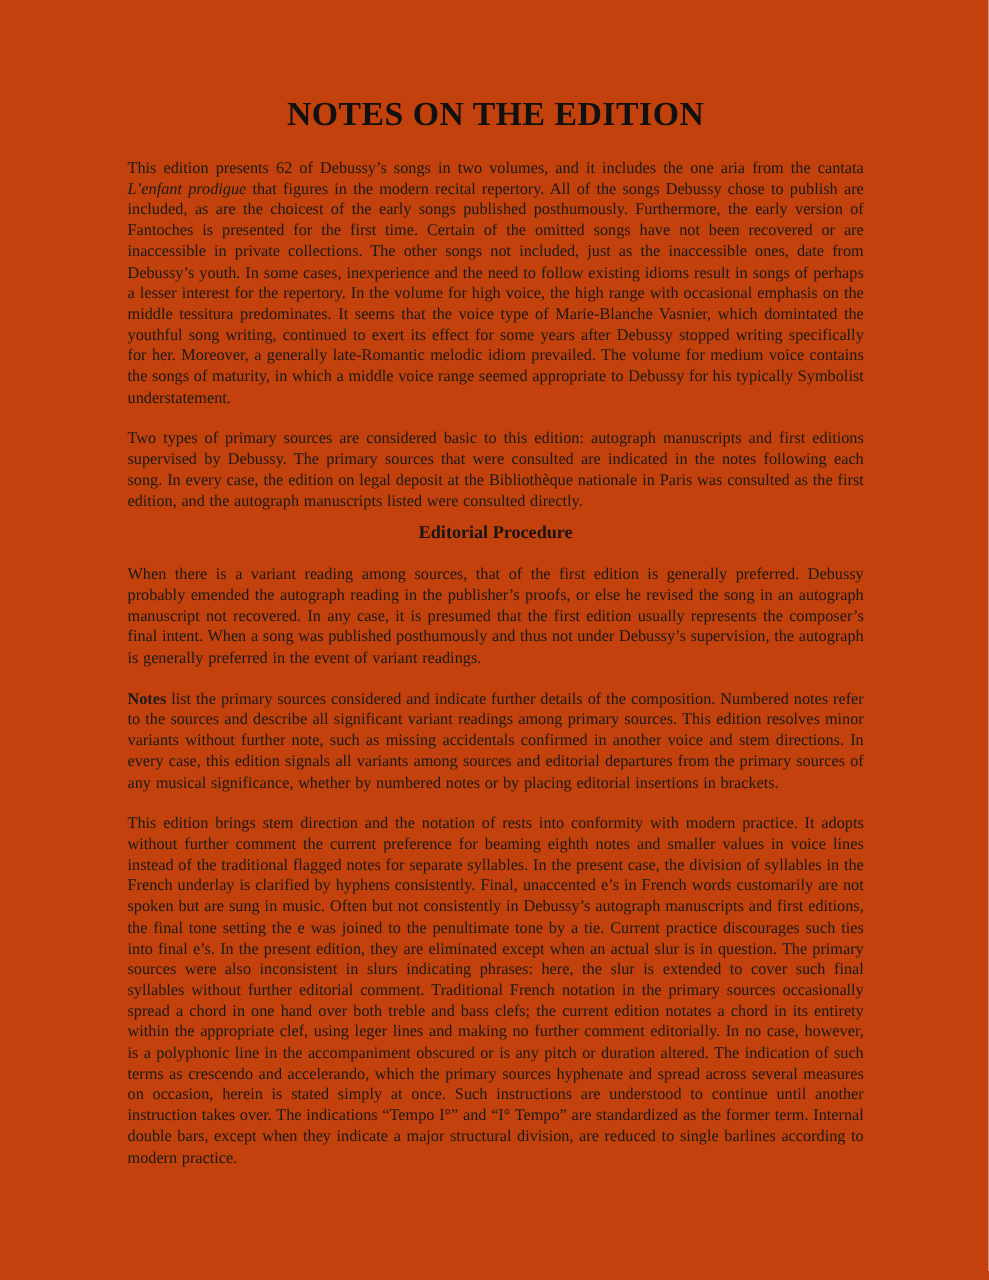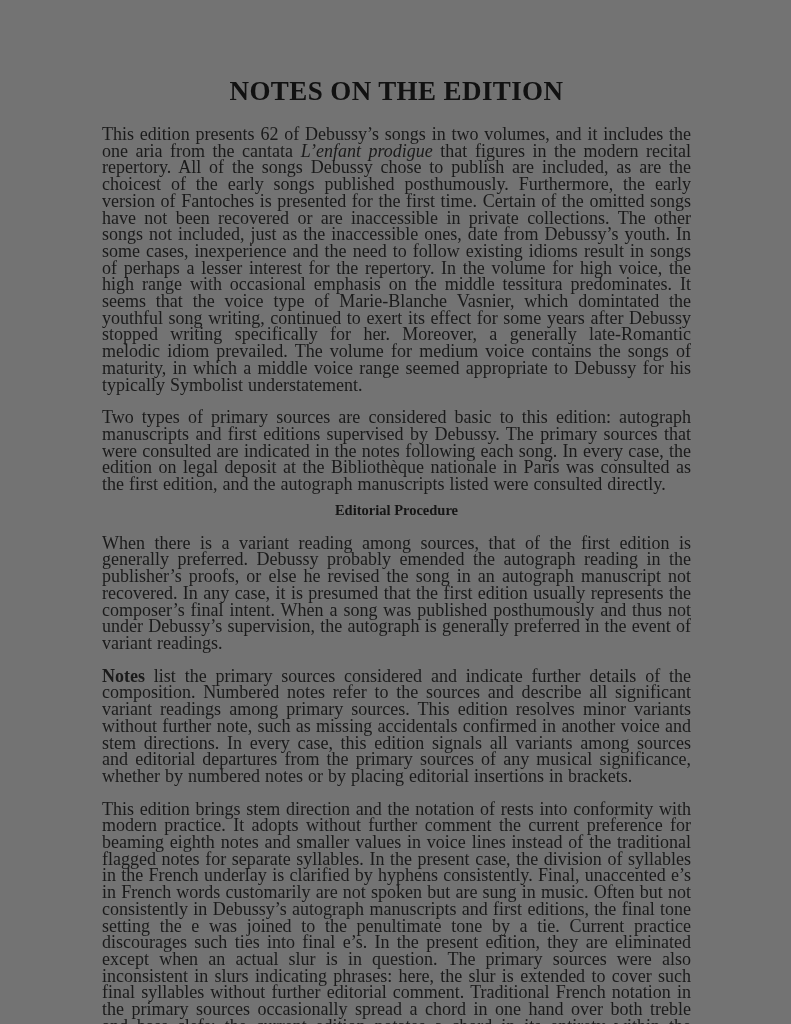--- a/index.html
+++ b/index.html
@@ -5,21 +5,21 @@
     html, body {
       margin: 0;
       padding: 0;
       background: #ffffff;
     }
     .page {
       position: relative;
       box-sizing: border-box;
       width: 791px;
       height: 1024px;
-      background: #737373;
+      background: #c2410c;
       color: #1a1a1a;
       font-family: "Liberation Serif", "DejaVu Serif", serif;
       padding: 76px 100px 0 102px;
       overflow: hidden;
     }
     .title {
       font-size: 27px;
       font-weight: bold;
       text-align: center;
       letter-spacing: 0.4px;
@@ -27,21 +27,21 @@
       color: #111111;
     }
     .heading {
       font-size: 14.5px;
       font-weight: bold;
       text-align: center;
       margin: 5px 0 11px 0;
       color: #151515;
     }
     .body {
-      font-size: 18px;
+      font-size: 13px;
       line-height: 16.7px;
       text-align: justify;
       margin: 16px 0 9px 0;
       word-spacing: 0.5px;
     }
     .body em { font-style: italic; }
     .body strong { font-weight: bold; }
   </style>
 </head>
 <body>

